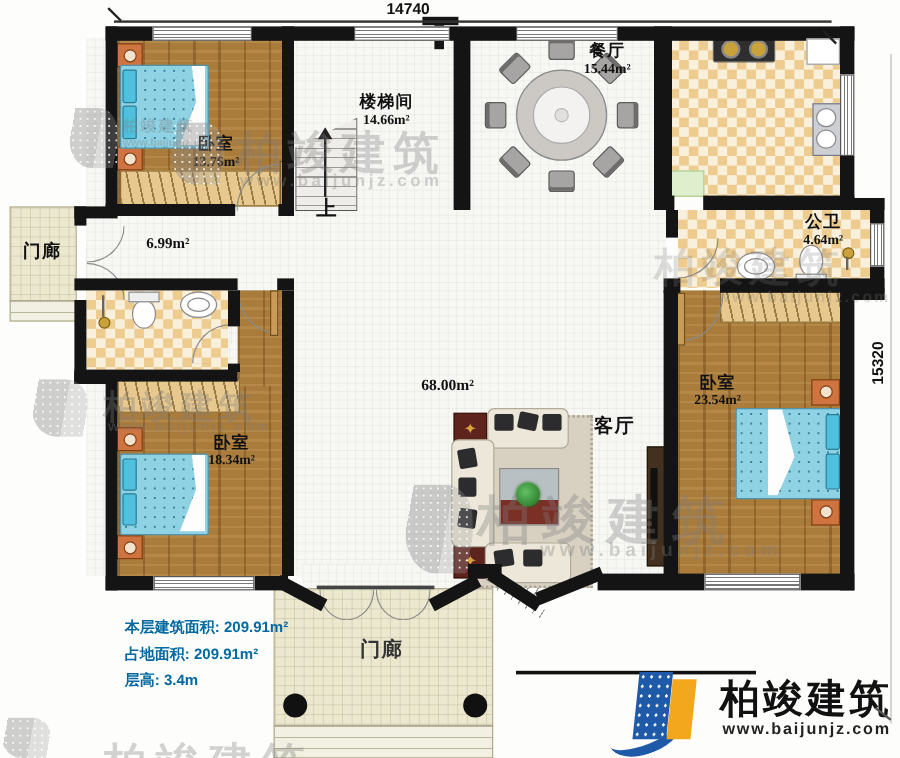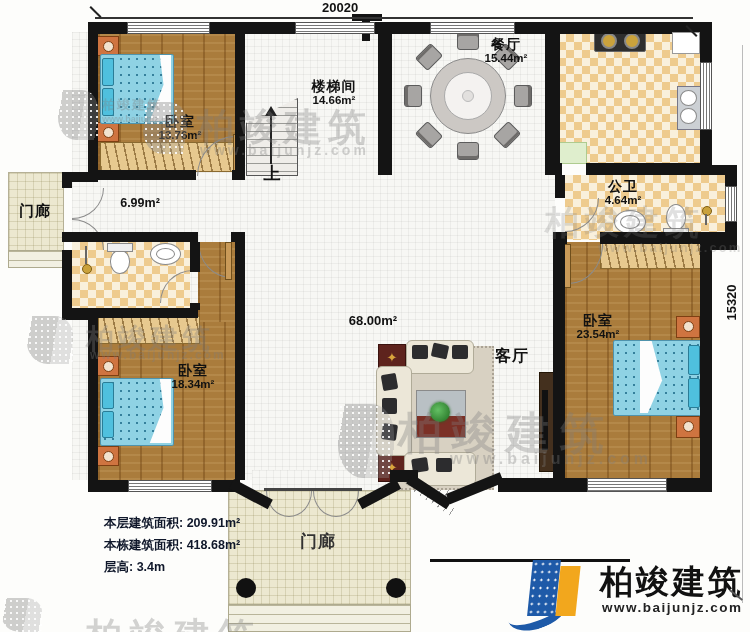--- a/index.html
+++ b/index.html
@@ -24,21 +24,21 @@
     z-index:6;}
   .hatch{position:absolute;background-color:#e7c98f;background-image:
     repeating-linear-gradient(78deg,rgba(95,60,10,.55) 0 1.5px,transparent 1.5px 9px);
     border:1px solid #8a6a30;z-index:8;}
   .win-h{position:absolute;background:#fff;border:1px solid #555;box-sizing:border-box;
     background-image:repeating-linear-gradient(to bottom,transparent 0 2px,#777 2px 3px);z-index:35;}
   .win-v{position:absolute;background:#fff;border:1px solid #555;box-sizing:border-box;
     background-image:repeating-linear-gradient(to right,transparent 0 2px,#777 2px 3px);z-index:35;}
   .arc{position:absolute;border:0 solid #8b8b8b;box-sizing:border-box;z-index:20;}
   .leaf{position:absolute;background:#c99a58;border:1px solid #6f4f1c;box-sizing:border-box;z-index:21;}
-  .rlabel{position:absolute;text-align:center;z-index:40;line-height:1.15;}
+  .rlabel{position:absolute;text-align:center;z-index:40;line-height:1.15;font-family:Liberation Serif, serif;}
   .rname{font-weight:700;font-size:14px;letter-spacing:1px;}
   .rarea{font-weight:700;font-size:11.5px;}
   .bed{position:absolute;background-color:#8fd2e4;border:1px solid #4f93ac;
     background-image:radial-gradient(#35809c 1px,transparent 1px);background-size:8px 8px;
     border-radius:2px;z-index:10;}
   .fold{position:absolute;background:#fdfdfd;z-index:11;}
   .pillow{position:absolute;background:#4fc0de;border:1px solid #2a7d97;border-radius:2px;z-index:12;}
   .ns{position:absolute;background:#cf7440;border:1px solid #7e3f12;z-index:10;}
   .ns i{display:block;width:9px;height:9px;margin:4px auto 0;border-radius:50%;
     background:#f2e3cf;border:1px solid #7e3f12;}
@@ -258,29 +258,29 @@
   <div class="abs" style="left:539px;top:372px;width:14px;height:98px;background:#44301e;border:1px solid #241606;z-index:10;"></div>
   <div class="abs" style="left:542px;top:390px;width:6px;height:60px;background:#111;z-index:11;"></div>
 
   <div class="abs" style="left:236px;top:578px;width:20px;height:20px;border-radius:50%;background:#111;z-index:12;"></div>
   <div class="abs" style="left:386px;top:578px;width:20px;height:20px;border-radius:50%;background:#111;z-index:12;"></div>
 
   <div class="rlabel" style="left:138px;top:113px;width:84px;">
     <div class="rname">卧室</div>
     <div class="rarea">13.76m²</div>
   </div>
-  <div class="rlabel" style="left:292px;top:78px;width:84px;">
+  <div class="rlabel" style="left:280px;top:78px;width:84px;">
     <div class="rname">楼梯间</div>
     <div class="rarea">14.66m²</div>
   </div>
   <div class="rlabel" style="left:468px;top:36px;width:76px;">
     <div class="rname">餐厅</div>
     <div class="rarea">15.44m²</div>
   </div>
-  <div class="rlabel" style="left:587px;top:178px;width:72px;">
+  <div class="rlabel" style="left:650px;top:178px;width:72px;">
     <div class="rname">公卫</div>
     <div class="rarea">4.64m²</div>
   </div>
   <div class="rlabel" style="left:100px;top:196px;width:80px;">
     <div class="rarea" style="font-size:12.5px;">6.99m²</div>
   </div>
   <div class="rlabel" style="left:148px;top:362px;width:90px;">
     <div class="rname">卧室</div>
     <div class="rarea">18.34m²</div>
   </div>
@@ -294,31 +294,31 @@
     <div class="rname">卧室</div>
     <div class="rarea">23.54m²</div>
   </div>
   <div class="rlabel" style="left:6px;top:202px;width:58px;">
     <div class="rname" style="font-size:15px;">门廊</div>
   </div>
   <div class="rlabel" style="left:270px;top:532px;width:96px;">
     <div class="rname" style="font-size:17px;color:#333;">门廊</div>
   </div>
 
-  <div class="dim" style="left:322px;top:0px;">20020</div>
+  <div class="dim" style="left:322px;top:0px;">14740</div>
   <div class="abs" style="left:95px;top:17px;width:598px;height:1.5px;background:#333;z-index:45;"></div>
   <div class="tick" style="left:88px;top:11px;"></div>
   <div class="tick" style="left:684px;top:30px;"></div>
   <div class="dim" style="left:706px;top:295px;transform:rotate(-90deg);transform-origin:center;width:50px;text-align:center;">15320</div>
   <div class="abs" style="left:742px;top:45px;width:1px;height:558px;background:#bbb;z-index:44;"></div>
   <div class="abs" style="left:728px;top:594px;width:16px;height:2px;background:#555;transform:rotate(38deg);z-index:46;"></div>
 
-  <div class="abs" style="left:104px;top:512px;width:215px;z-index:45;font-size:12.5px;font-weight:700;line-height:22px;color:#0f172a;">
+  <div class="abs" style="left:104px;top:512px;width:215px;z-index:45;font-size:12.5px;font-weight:700;line-height:22px;color:#0369a1;">
     <div><span>本层建筑面积:</span> <span>209.91m²</span></div>
-    <div><span>本栋建筑面积:</span> <span>418.68m²</span></div>
+    <div><span>占地面积:</span> <span>209.91m²</span></div>
     <div><span>层高:</span> <span>3.4m</span></div>
   </div>
 
   <div class="abs" style="left:430px;top:559px;width:200px;height:3px;background:#111;z-index:45;"></div>
 
   <div class="abs" style="left:502px;top:556px;width:96px;height:72px;z-index:45;">
     <div class="abs" style="left:4px;top:36px;width:64px;height:28px;border-radius:50%;border-bottom:8px solid #1e5aa8;transform:rotate(-22deg);"></div>
     <div class="abs" style="left:28px;top:4px;width:28px;height:56px;background:#1e5aa8;transform:skewX(-6deg);
          background-image:radial-gradient(rgba(255,255,255,.95) 1.2px,transparent 1.2px);background-size:7px 8px;"></div>
     <div class="abs" style="left:56px;top:10px;width:20px;height:50px;background:#f2a71d;transform:skewX(-6deg);"></div>

